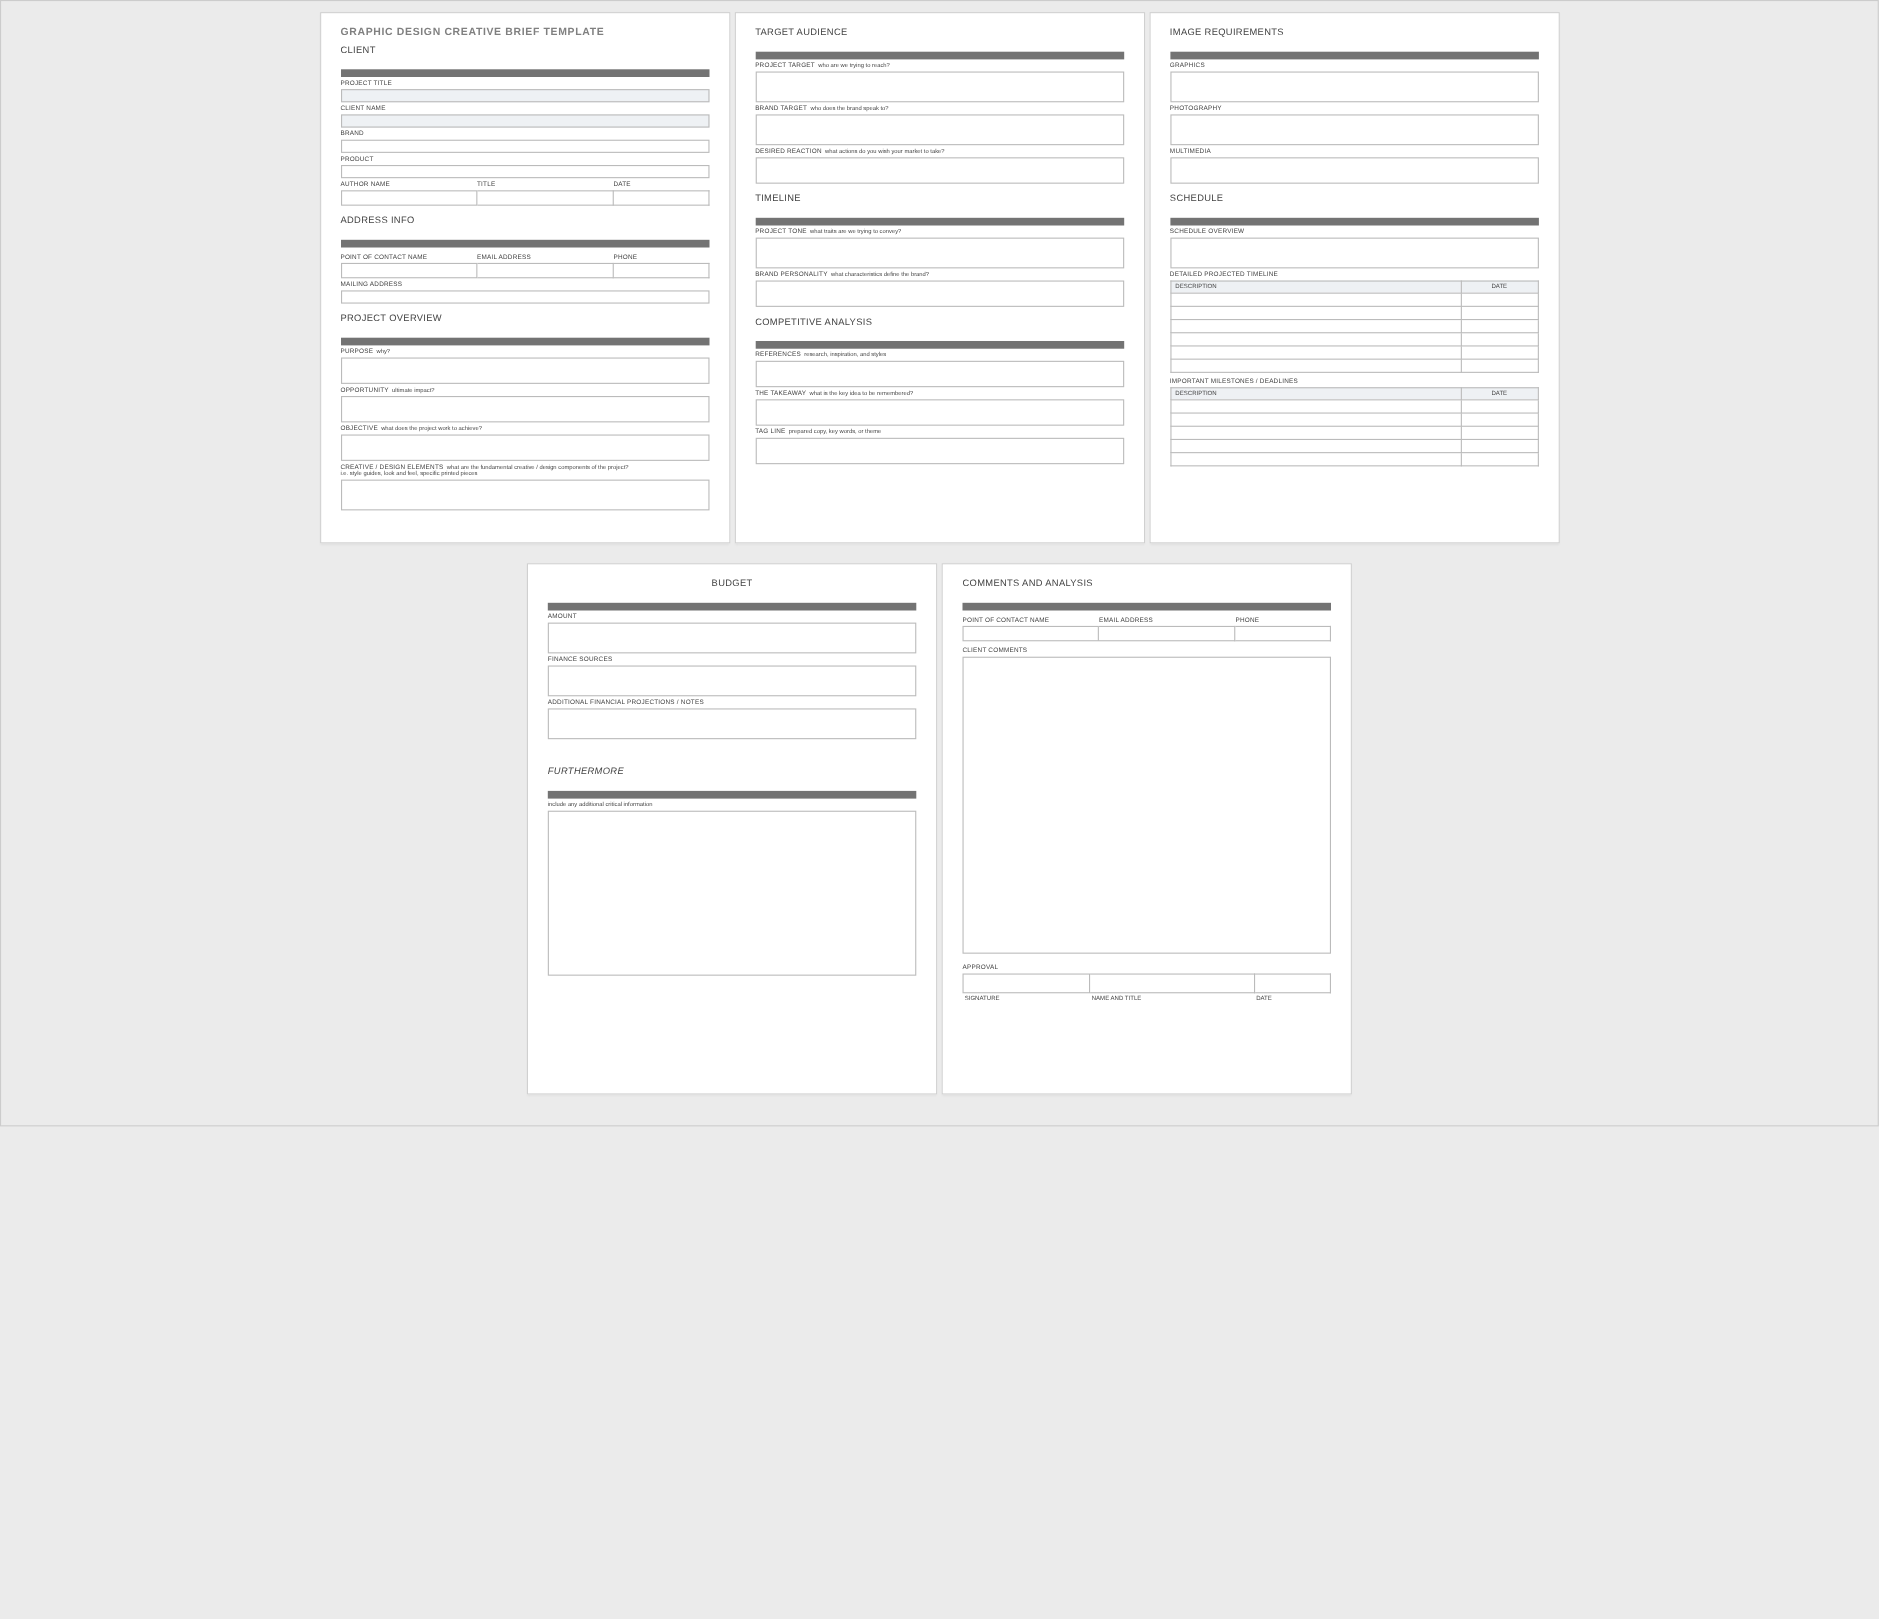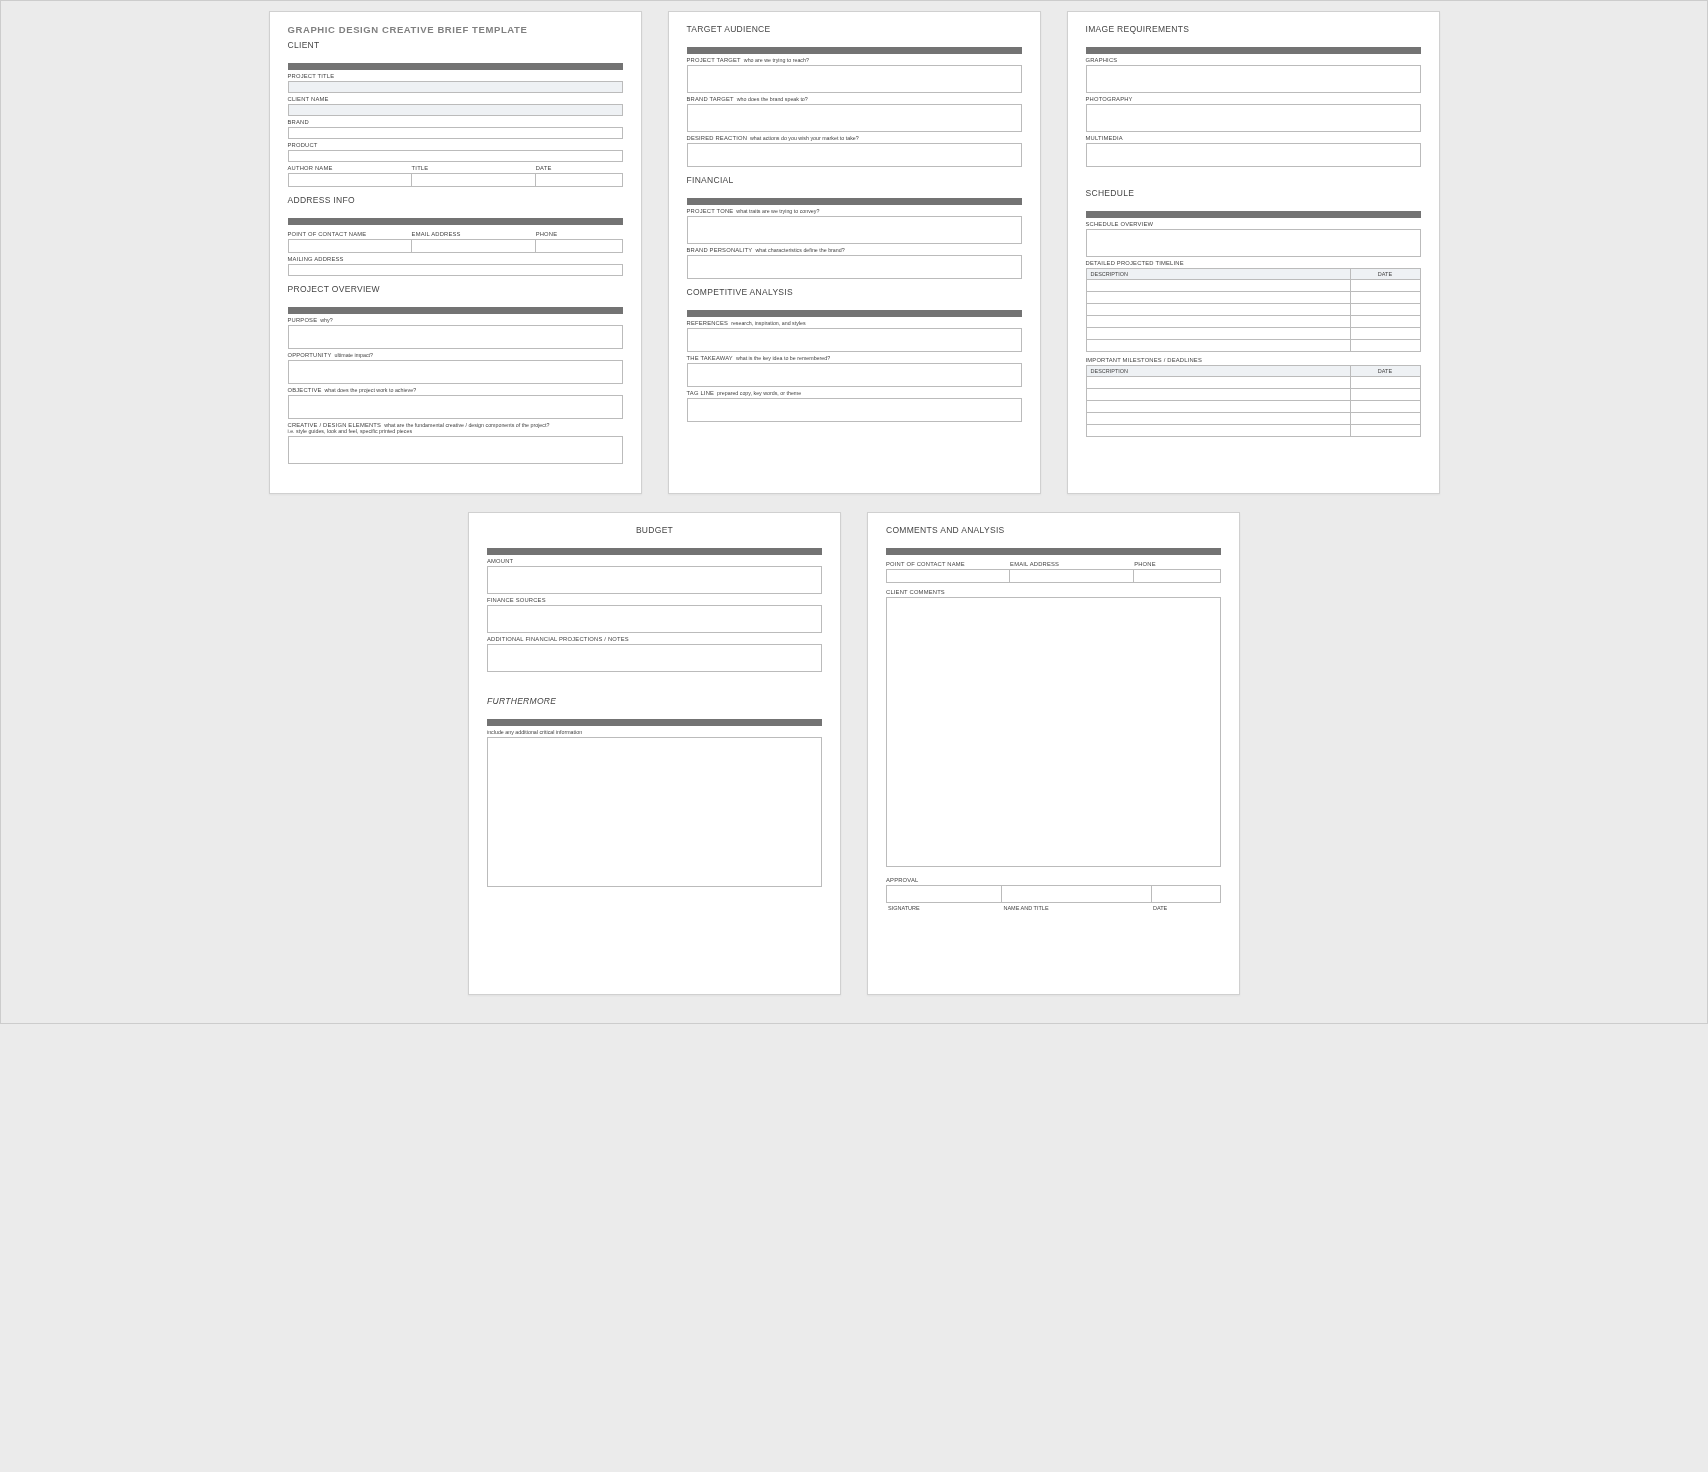--- a/index.html
+++ b/index.html
@@ -4,21 +4,21 @@
 <style>
   * { box-sizing: border-box; margin: 0; padding: 0; }
   body {
     background: #ebebeb;
     font-family: "Century Gothic", "Avant Garde", "Futura", sans-serif;
     color: #333;
     width: 1708px;
     padding: 10px;
     border: 1px solid #ccc;
   }
-  .row { display: flex; gap: 26px; justify-content: center; margin-bottom: 18px;}
+  .row { display: flex; gap: 4px; justify-content: center; margin-bottom: 18px;}
   .page {
     background: #fff;
     border: 1px solid #d0d0d0;
     width: 373px;
     height: 483px;
     padding: 12px 18px 18px 18px;
     overflow: hidden;
     box-shadow: 0 1px 2px rgba(0,0,0,0.05);
   }
   .page.tall { height: 483px; }
@@ -163,21 +163,21 @@
 
   <div class="page tall">
     <div class="section" style="margin-top:0;">TARGET AUDIENCE</div>
     <div class="fieldlabel"><span>PROJECT TARGET</span><span class="hint">who are we trying to reach?</span></div>
     <div class="box h-l"></div>
     <div class="fieldlabel"><span>BRAND TARGET</span><span class="hint">who does the brand speak to?</span></div>
     <div class="box h-l"></div>
     <div class="fieldlabel"><span>DESIRED REACTION</span><span class="hint">what actions do you wish your market to take?</span></div>
     <div class="box h-m"></div>
 
-    <div class="section" style="margin-top:8px;">FINANCIAL</div>
+    <div class="section" style="margin-top:8px;">TIMELINE</div>
     <div class="fieldlabel"><span>PROJECT TONE</span><span class="hint">what traits are we trying to convey?</span></div>
     <div class="box h-l"></div>
     <div class="fieldlabel"><span>BRAND PERSONALITY</span><span class="hint">what characteristics define the brand?</span></div>
     <div class="box h-m"></div>
 
     <div class="section" style="margin-top:8px;">COMPETITIVE ANALYSIS</div>
     <div class="fieldlabel"><span>REFERENCES</span><span class="hint">research, inspiration, and styles</span></div>
     <div class="box h-m"></div>
     <div class="fieldlabel"><span>THE TAKEAWAY</span><span class="hint">what is the key idea to be remembered?</span></div>
     <div class="box h-m"></div>
@@ -187,21 +187,21 @@
 
   <div class="page tall">
     <div class="section" style="margin-top:0;">IMAGE REQUIREMENTS</div>
     <div class="fieldlabel">GRAPHICS</div>
     <div class="box h-l"></div>
     <div class="fieldlabel">PHOTOGRAPHY</div>
     <div class="box h-l"></div>
     <div class="fieldlabel">MULTIMEDIA</div>
     <div class="box h-m"></div>
 
-    <div class="section" style="margin-top:21px;">SCHEDULE</div>
+    <div class="section" style="margin-top:8px;">SCHEDULE</div>
     <div class="fieldlabel">SCHEDULE OVERVIEW</div>
     <div class="box h-l"></div>
 
     <div class="fieldlabel">DETAILED PROJECTED TIMELINE</div>
     <table class="tl">
       <tbody>
           <tr>
             <th>DESCRIPTION</th>
             <th class="date">DATE</th>
           </tr>

